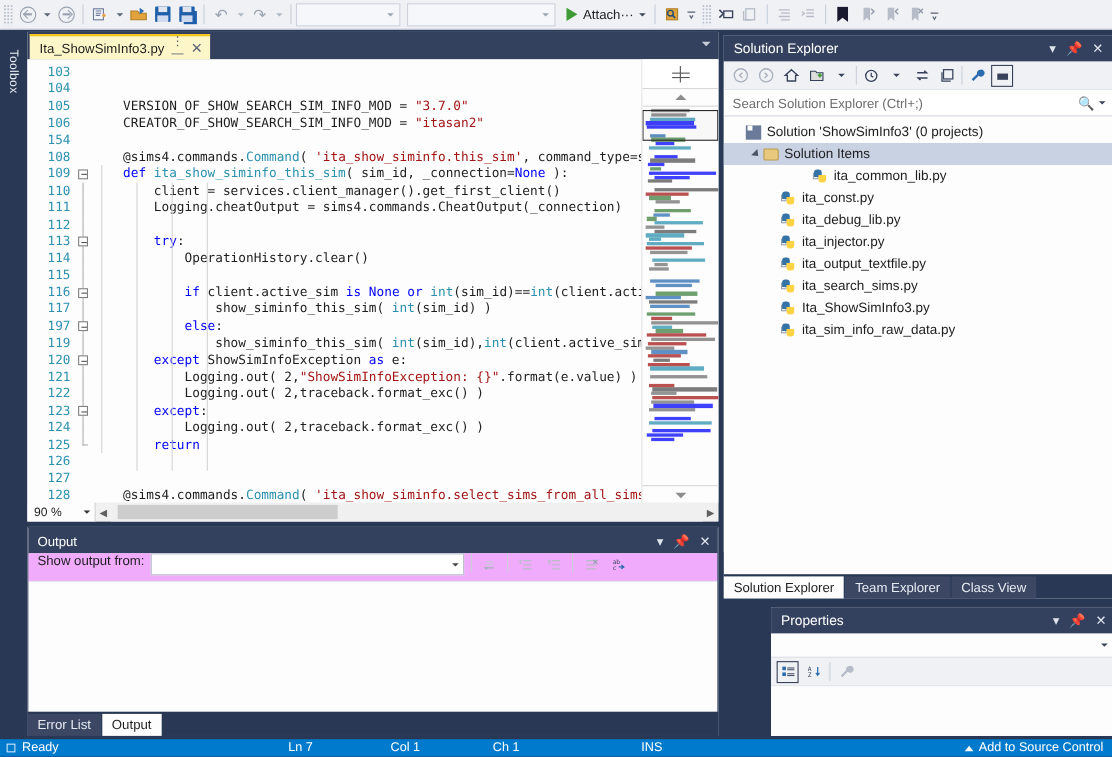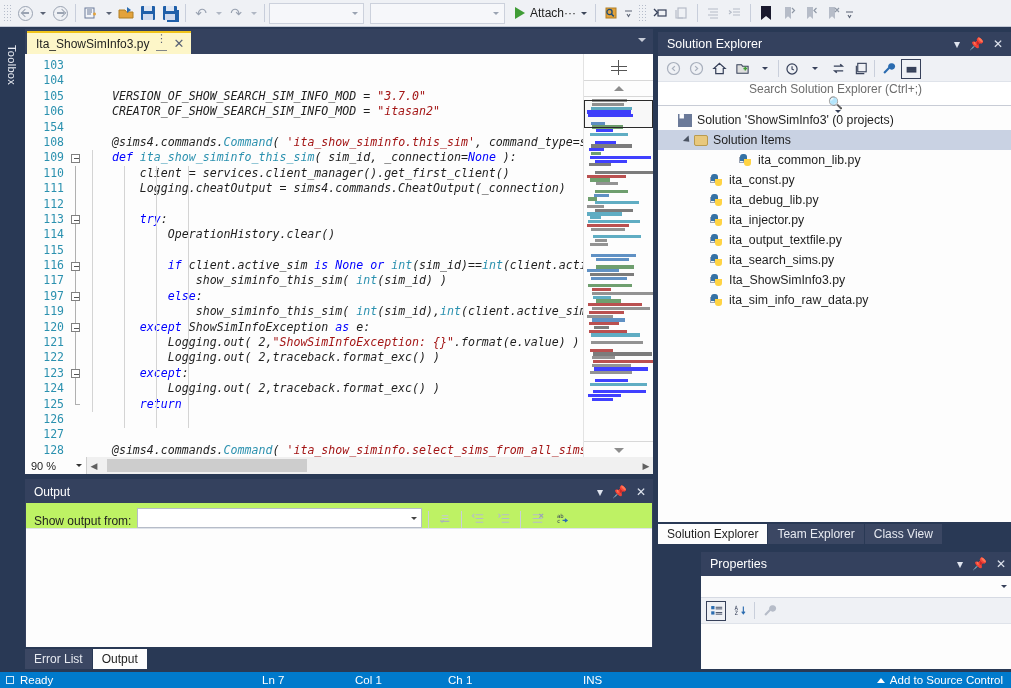--- a/index.html
+++ b/index.html
@@ -148,21 +148,21 @@
   }
   .ol-end {
     position: absolute; left: 7px; top: 0; width: 5px; height: 8px;
     border-left: 1px solid #b0b0b0; border-bottom: 1px solid #b0b0b0;
   }
   #code-text {
     flex: 1; padding-top: 4px; position: relative;
     font-family: "DejaVu Sans Mono", monospace; font-size: 11.6px;
     white-space: pre; overflow: hidden;
   }
-  #code-text .ln { height: 15.4px; line-height: 15.4px; color: #1e1e1e; font-style: italic; }
+  #code-text .ln { height: 15.4px; line-height: 15.4px; color: #1e1e1e; }
   .k { color: #0000ff; }
   .s { color: #a31515; }       
   .cls { color: #2b91af; }     
   .bi { color: #2b91af; }
   .indentg {
     position: absolute; width: 1px; background: #d4d4d4;
   }
 
   
   #minimap {
@@ -227,21 +227,21 @@
     position: absolute; left: 25px; top: 479px; width: 628px; height: 190px;
     background: #fdfdfd; border: 1px solid #34415e;
   }
   #output-title {
     height: 23px; background: #34415e; color: #fff; display: flex; align-items: center;
     padding: 0 6px 0 8px; font-size: 12px;
   }
   #output-title .sp { flex: 1; }
   .panel-ic { color: #dfe4ee; font-size: 12px; margin-left: 9px; line-height: 1; cursor: default;}
   #output-toolbar {
-    height: 26px; background: #bef264; display: flex; align-items: flex-end; padding: 0 4px;
+    height: 26px; background: #f0abfc; display: flex; align-items: flex-start; padding: 0 4px;
     gap: 6px; border-bottom: 1px solid #dfe3ea;
   }
   #output-toolbar .lbl { font-size: 12px; color: #1e1e1e; margin-left: 4px; }
   #show-output-select {
     width: 285px; height: 20px; background: #fff; border: 1px solid #b6bcc8;
     display: flex; align-items: center; justify-content: flex-end; padding-right: 4px;
   }
   .ot-sep { width: 1px; height: 17px; background: #c9cfdb; }
   #output-body { height: 139px; background: #fdfdfd; }
   #output-tabs {
@@ -267,21 +267,21 @@
   #se-toolbar {
     height: 26px; background: #eff1f5; display: flex; align-items: center; padding: 0 5px; gap: 3px;
     border-bottom: 1px solid #dfe3ea;
   }
   .se-ic { width: 20px; height: 20px; display: flex; align-items: center; justify-content: center;
            color: #37415a; font-size: 13px; }
   .se-ic.dim { color: #a9b0bd; }
   .se-ic.boxed { border: 1px solid #37415a; }
   #se-search {
     height: 24px; background: #fff; border-bottom: 1px solid #c8ccd6; display: flex; align-items: center;
-    padding: 0 6px 0 8px; color: #6d6d6d; font-size: 12px; flex-direction: column;
+    padding: 0 6px 0 8px; color: #6d6d6d; font-size: 12px;
   }
   #se-search .sp { flex: 1; }
   #se-tree { background: #fdfdfd; padding-top: 4px; height: 396px; overflow: hidden; }
   .tr-row {
     height: 20px; display: flex; align-items: center; font-size: 12.3px; color: #1e1e1e;
     padding-left: 6px;
   }
   .tr-row.sel { background: #c9d2e3; }
   .tw {
     width: 14px; display: flex; align-items: center; justify-content: center; flex: none;

